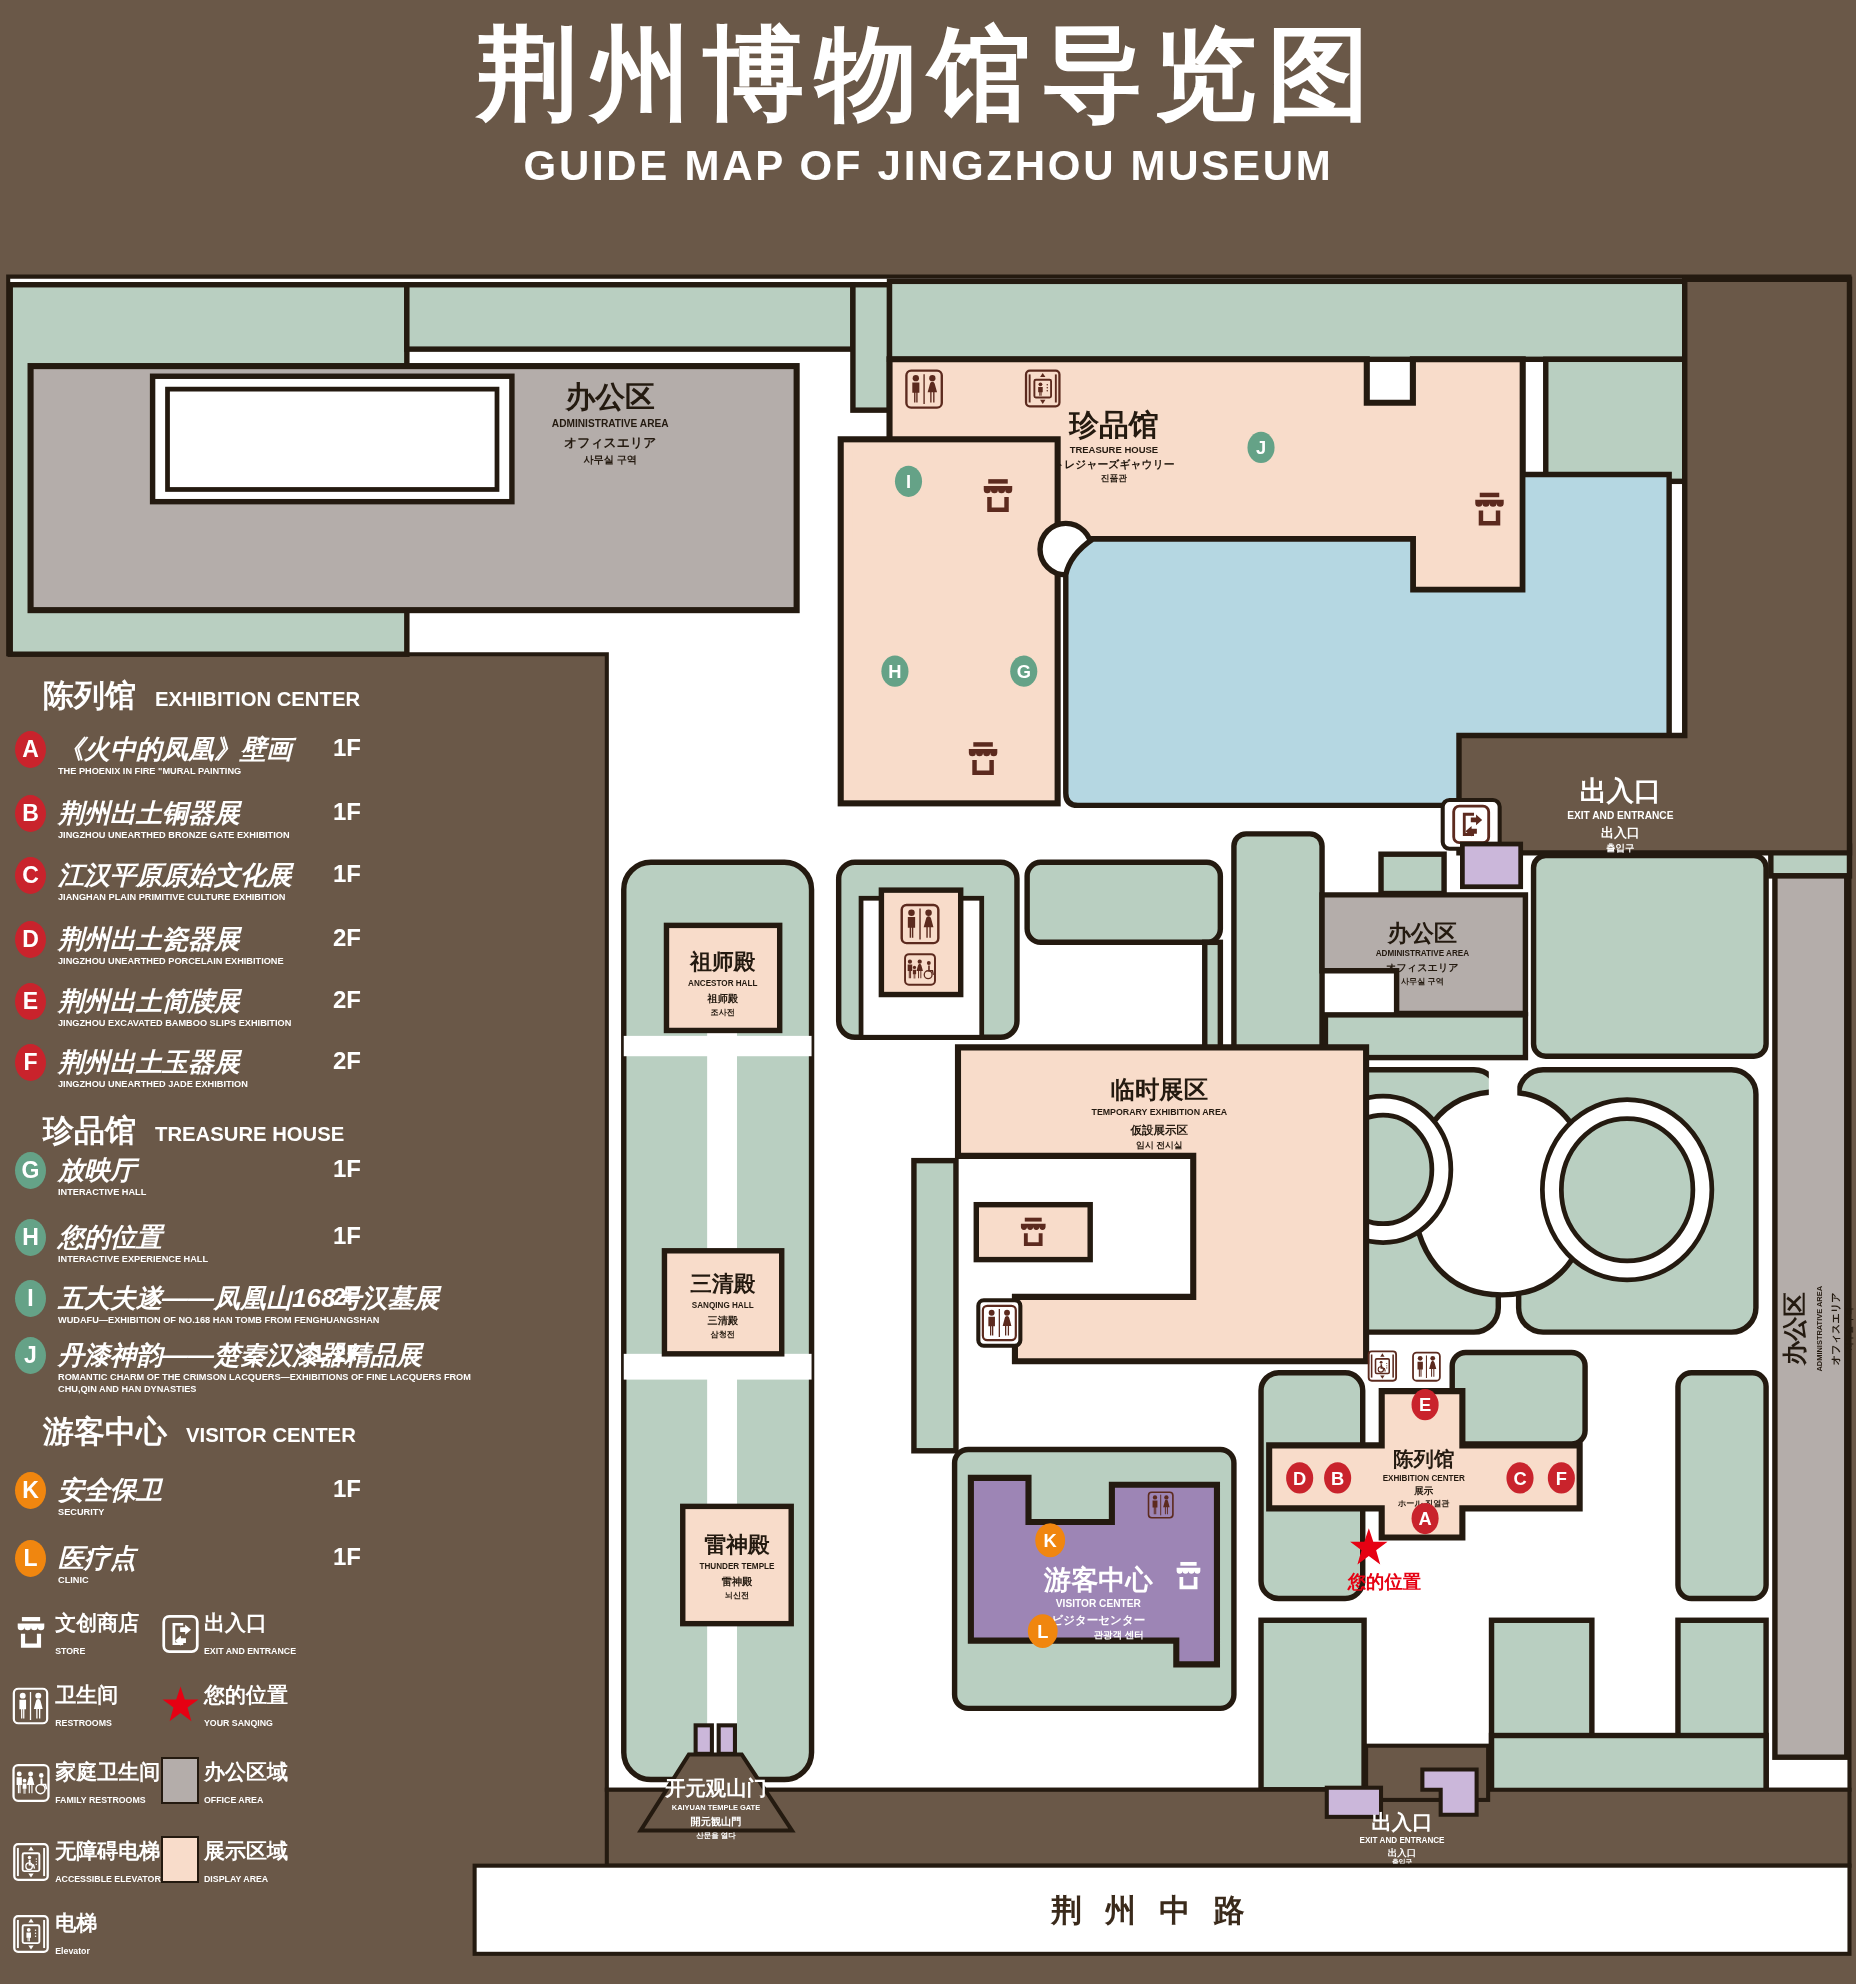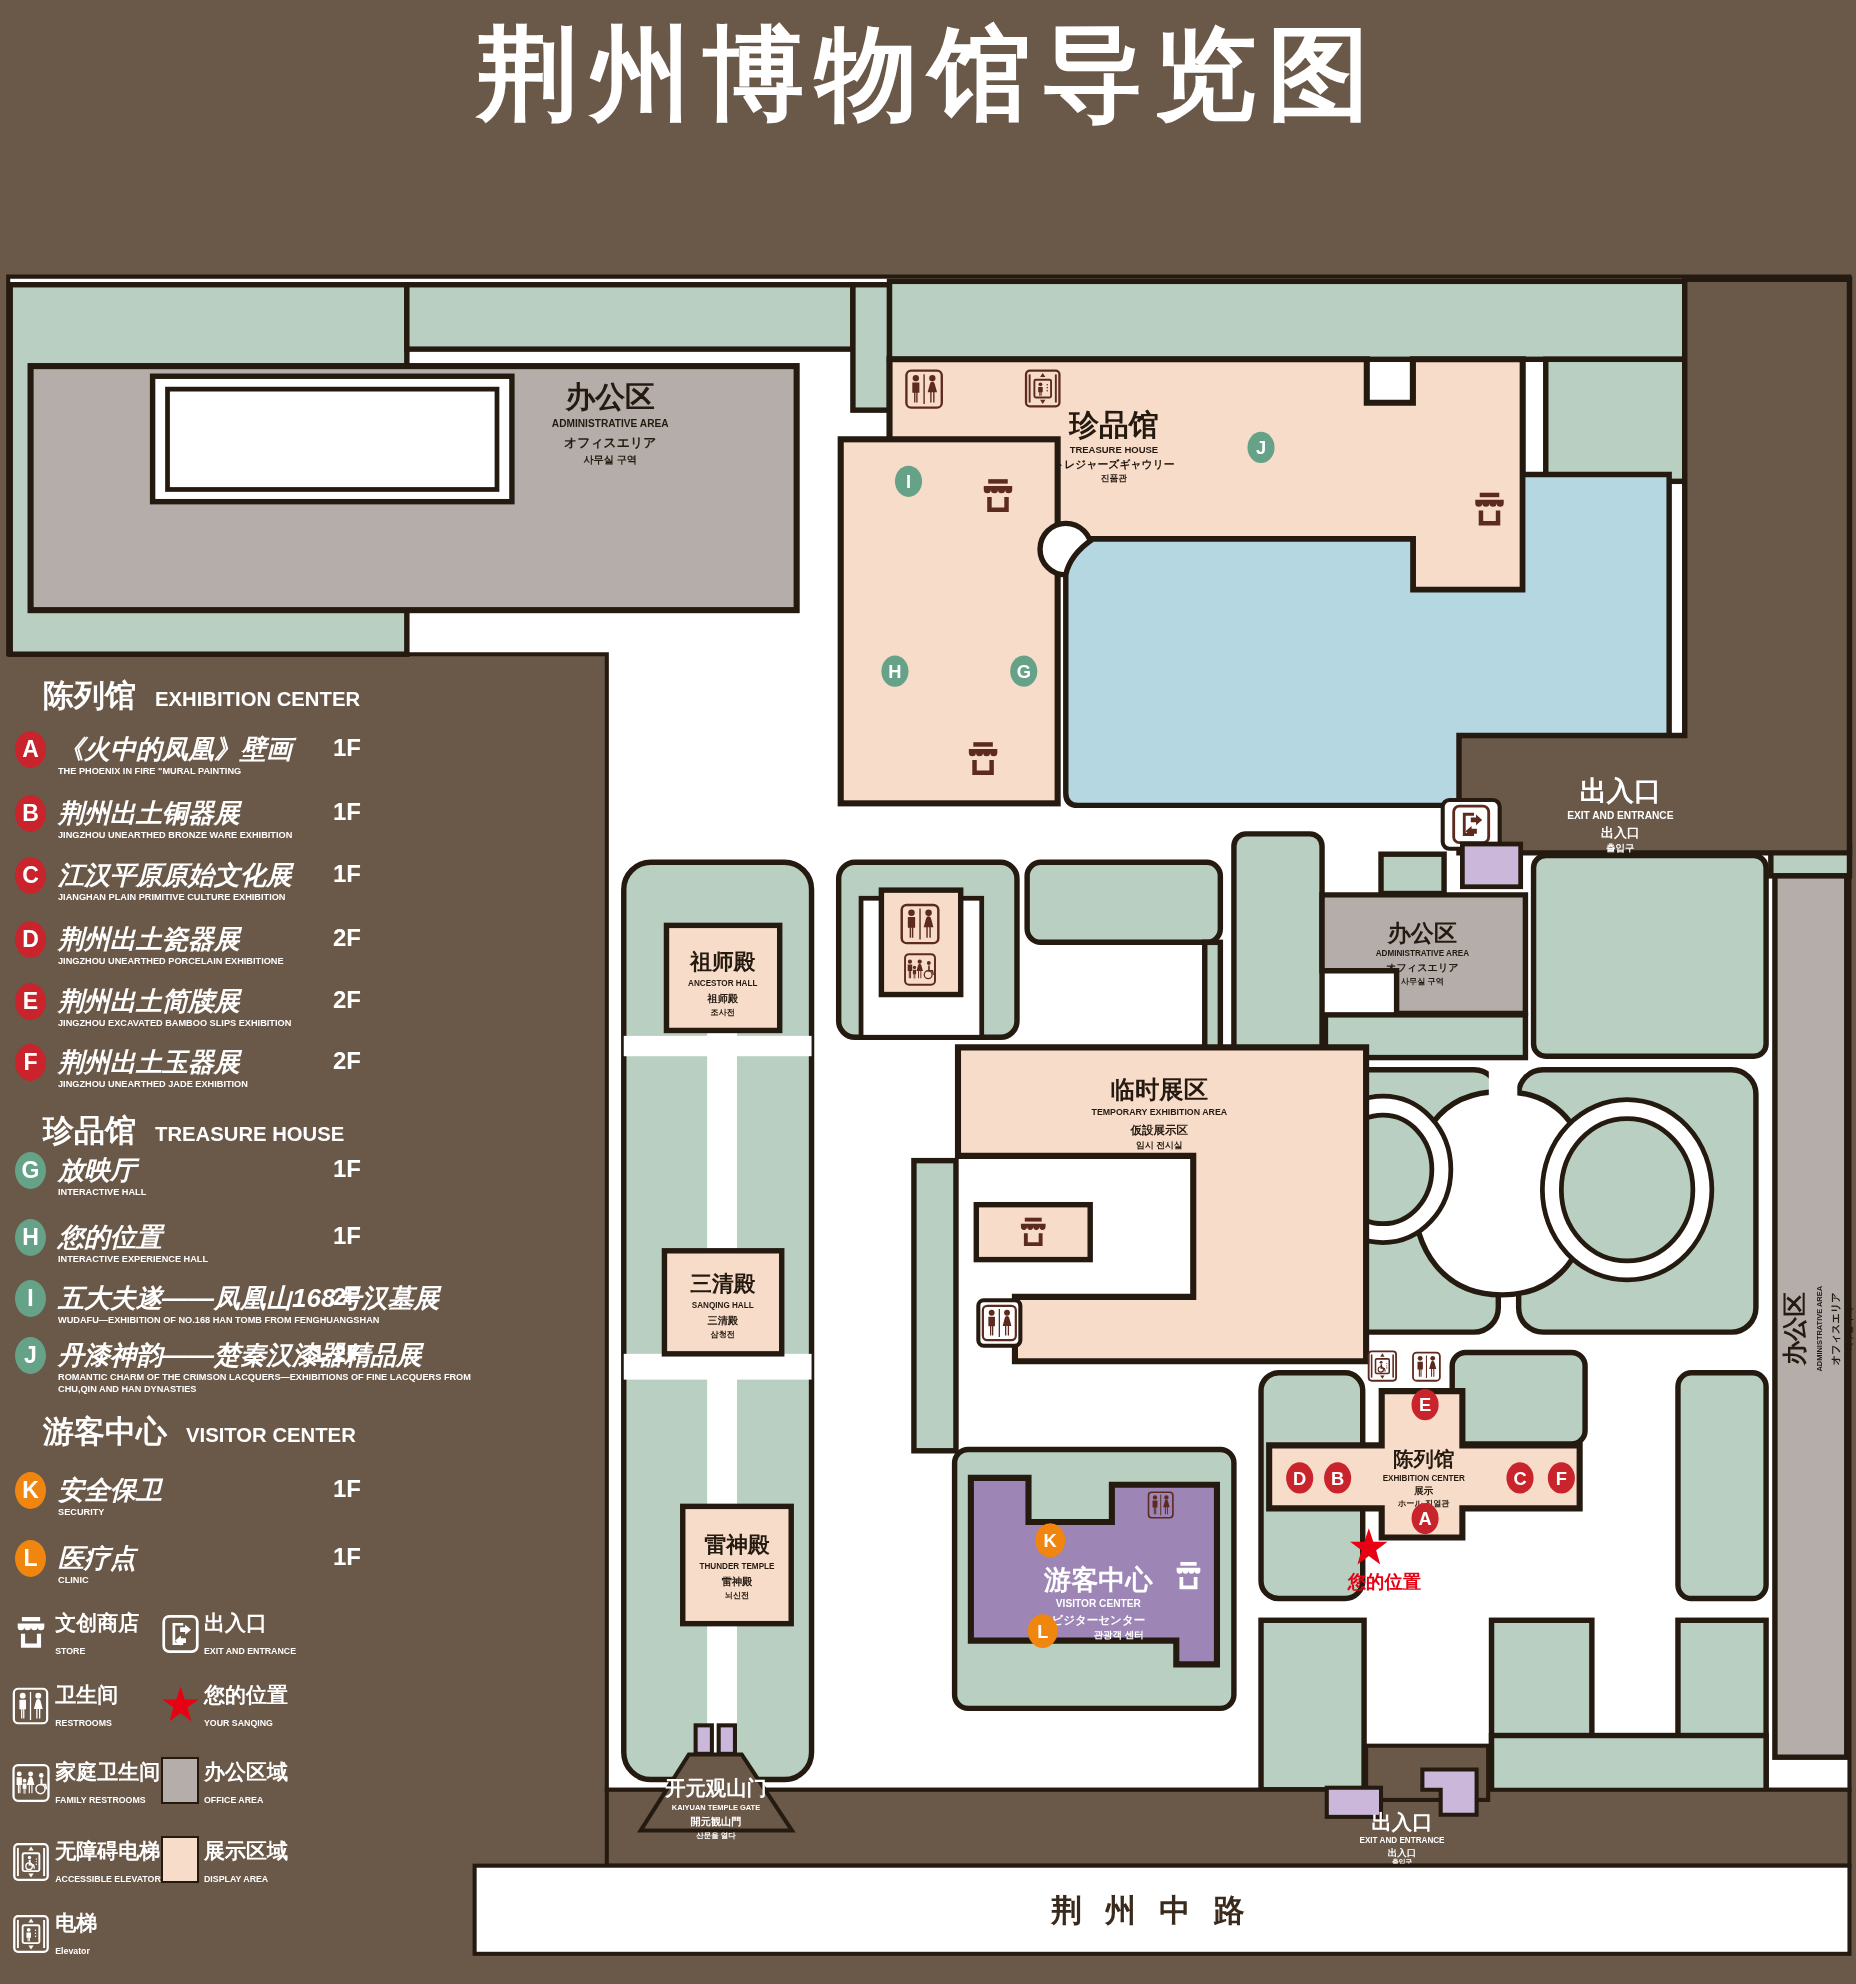--- a/index.html
+++ b/index.html
@@ -24,20 +24,21 @@
   .pic .en{position:absolute;left:43px;top:38px;font-size:8.8px;font-weight:bold;white-space:nowrap;}
   .swatch{width:38px;height:47px;border:2.7px solid #241a10;box-sizing:border-box;}
   svg text{font-family:"Liberation Sans","DejaVu Sans",sans-serif;font-weight:bold;}
 </style>
 </head>
 <body>
 
 <div class="canvas">
 
   <div class="hdr hdr-cn">荆州博物馆导览图</div>
+  <div class="hdr hdr-en">GUIDE MAP OF JINGZHOU MUSEUM</div>
 
   <svg width="1857" height="1985" viewBox="0 0 2739 2928" style="position:absolute;left:0;top:0;">
     <defs>
       <symbol id="sym-restroom" viewBox="0 0 100 100">
         <rect x="5" y="3" width="90" height="94" rx="12" fill="none" stroke="currentColor" stroke-width="6"></rect>
         <line x1="50" y1="12" x2="50" y2="88" stroke="currentColor" stroke-width="3.5"></line>
         <circle cx="29" cy="22" r="8" fill="currentColor"></circle>
         <path d="M20,33 h18 v26 h-4.5 v25 h-3.5 v-25 h-2 v25 h-3.5 v-25 H20 Z" fill="currentColor"></path>
         <circle cx="71" cy="22" r="8" fill="currentColor"></circle>
         <path d="M71,31 c3,0 5,2 6,5 l6,22 h-6.5 v26 h-3.5 v-26 h-4 v26 h-3.5 v-26 H59 l6,-22 c1,-3 3,-5 6,-5 Z" fill="currentColor"></path>
@@ -347,21 +348,21 @@
     </div>
     <div class="item" style="top:731px;">
       <span class="badge" style="background:#c9232c;">A</span>
       <span class="cn">《火中的凤凰》壁画</span>
       <span class="en">THE PHOENIX IN FIRE "MURAL PAINTING</span>
       <span class="fl">1F</span>
     </div>
     <div class="item" style="top:795px;">
       <span class="badge" style="background:#c9232c;">B</span>
       <span class="cn">荆州出土铜器展</span>
-      <span class="en">JINGZHOU UNEARTHED BRONZE WARE EXHIBITION</span>
+      <span class="en">JINGZHOU UNEARTHED BRONZE GATE EXHIBITION</span>
       <span class="fl">1F</span>
     </div>
     <div class="item" style="top:857px;">
       <span class="badge" style="background:#c9232c;">C</span>
       <span class="cn">江汉平原原始文化展</span>
       <span class="en">JIANGHAN PLAIN PRIMITIVE CULTURE EXHIBITION</span>
       <span class="fl">1F</span>
     </div>
     <div class="item" style="top:921px;">
       <span class="badge" style="background:#c9232c;">D</span>

